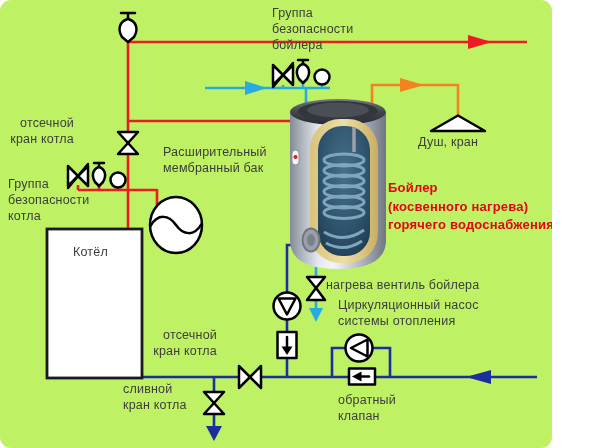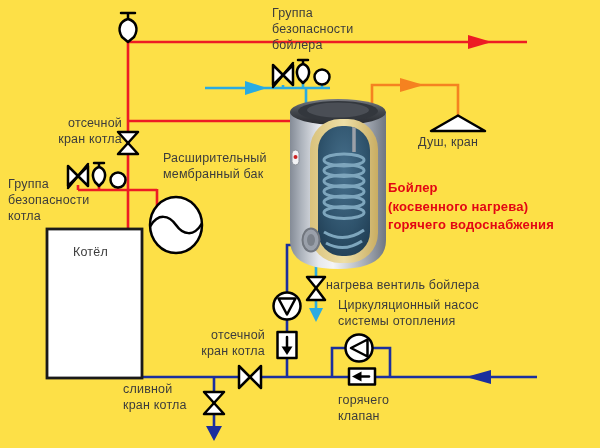--- a/index.html
+++ b/index.html
@@ -1,17 +1,17 @@
 <!DOCTYPE html>
 <html style="--hot-supply: #ed1c24; --cold-water: #29abe2; --dhw-supply: #f58220; --heating-return: #1b2f9e; --symbol: #000000; --label-text: #3c3c3c; --highlight-text: #e30613;"><head>
 <meta charset="utf-8">
 <style>
   html,body{margin:0;padding:0;background:#fff;}
-  #stage{position:relative;width:600px;height:448px;background:#fde047;overflow:hidden;
-         font-family:"Liberation Sans", sans-serif;}
+  #stage{position:relative;width:552px;height:448px;background:#bef264;overflow:hidden;
+         font-family:"Liberation Sans", sans-serif;border-radius:11px;}
   #schematic{position:absolute;left:0;top:0;}
   .label{position:absolute;color:var(--label-text,#3c3c3c);font-size:12.5px;line-height:16px;
          letter-spacing:0.2px;white-space:pre-line;}
   .label-right{text-align:right;}
   .label-red{color:var(--highlight-text,#e30613);font-weight:bold;font-size:13px;line-height:18.5px;}
   
   .pipe{fill:none;stroke-width:2.6;}
   .hot{stroke:var(--hot-supply,#ed1c24);}   .hot-f{fill:var(--hot-supply,#ed1c24);}
   .cold{stroke:var(--cold-water,#29abe2);}  .cold-f{fill:var(--cold-water,#29abe2);}
   .dhw{stroke:var(--dhw-supply,#f58220);}   .dhw-f{fill:var(--dhw-supply,#f58220);}
@@ -199,36 +199,36 @@
 
   <div class="label" style="left:418px;top:134px;">Душ, кран</div>
 
   <div class="label label-red" style="left:388px;top:179px;width:212px;">Бойлер
 (косвенного нагрева)
 горячего водоснабжения</div>
 
   <div class="label label-right" style="right:478px;top:115px;width:110px;">отсечной
 кран котла</div>
 
-  <div class="label" style="left:163px;top:150px;">Расширительный
+  <div class="label" style="left:163px;top:144px;">Расширительный
 мембранный бак</div>
 
   <div class="label" style="left:8px;top:176px;">Группа
 безопасности
 котла</div>
 
   <div class="label" style="left:73px;top:244px;text-align:right;">Котёл</div>
 
 
   <div class="label" style="left:326px;top:277px;">нагрева вентиль бойлера</div>
 
   <div class="label" style="left:338px;top:297px;">Циркуляционный насос
 системы отопления</div>
 
   <div class="label label-right" style="right:335px;top:327px;width:110px;">отсечной
 кран котла</div>
 
   <div class="label" style="left:123px;top:381px;">сливной
 кран котла</div>
 
-  <div class="label" style="left:338px;top:392px;">горячего
+  <div class="label" style="left:338px;top:392px;">обратный
 клапан</div>
 </div>
 
 </body></html>

